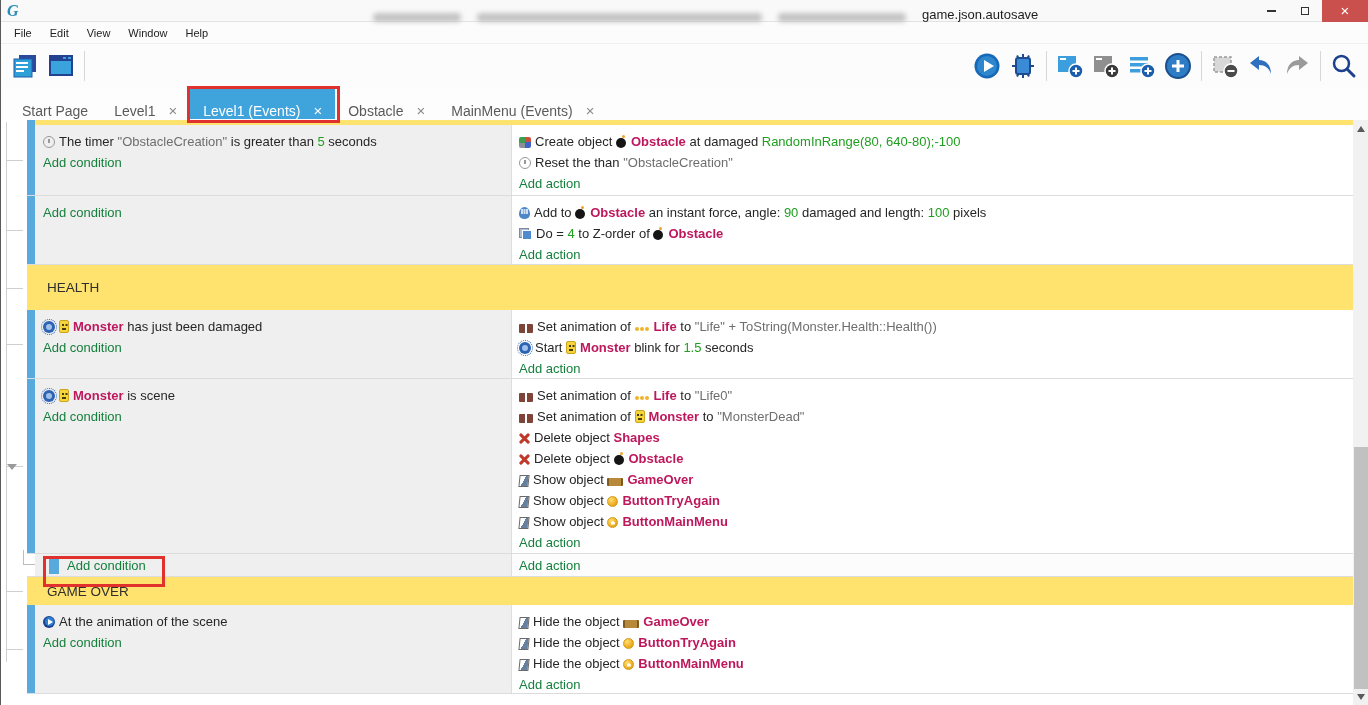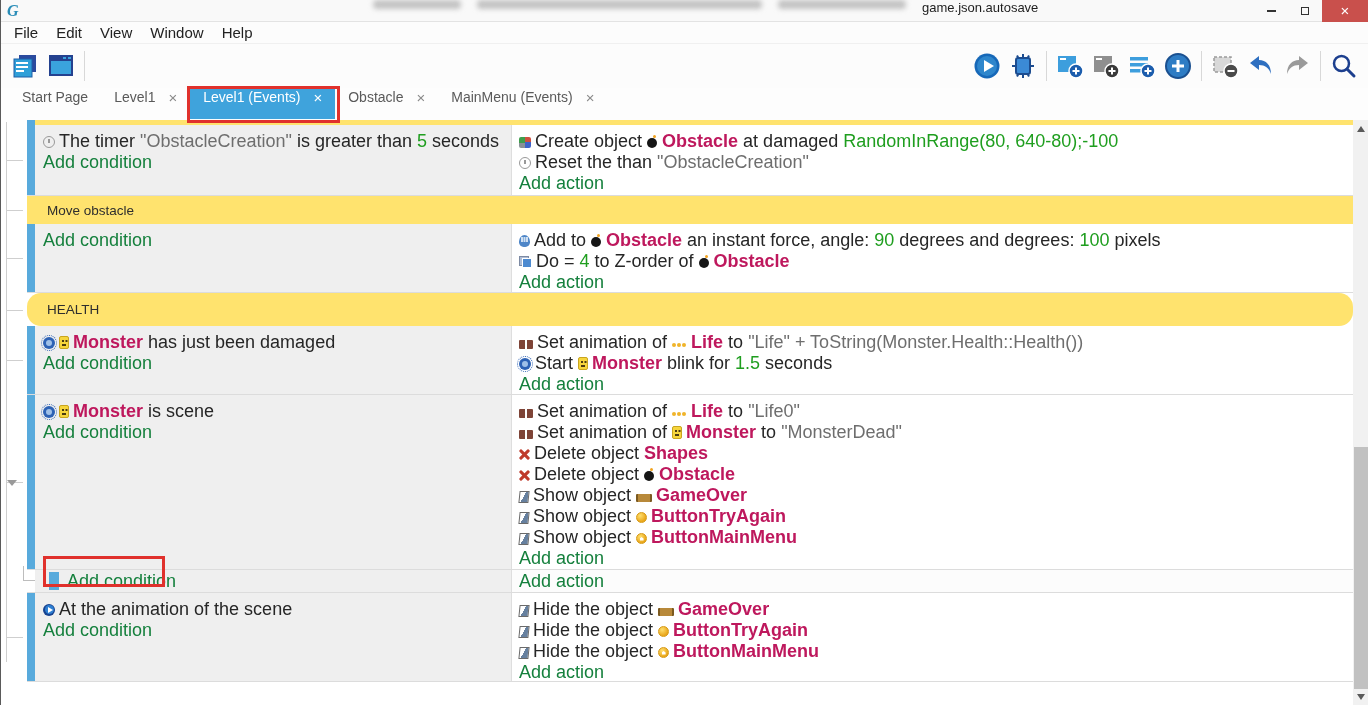--- a/index.html
+++ b/index.html
@@ -2,66 +2,66 @@
 <html><head>
 <meta charset="utf-8">
 <style>
   *{box-sizing:border-box;margin:0;padding:0}
   html,body{width:1368px;height:705px;font-family:"Liberation Sans",sans-serif;background:#fff;overflow:hidden}
   .window{position:relative;width:1368px;height:705px;background:#fff;border-left:1px solid #5a5a5a;overflow:hidden}
 
   
   .titlebar{position:relative;height:22px;background:#f9f9f9;border-bottom:1px solid #e3e3e3;display:flex;align-items:center}
   .logo{margin-left:6px;font-family:"Liberation Serif",serif;font-style:italic;font-weight:bold;font-size:16px;color:#2a8db8;line-height:20px}
-  .title-center{position:absolute;left:372px;top:0;height:22px;display:flex;align-items:flex-start}
+  .title-center{position:absolute;left:372px;top:0;height:22px;display:flex;align-items:flex-end}
   .blur{display:inline-block;height:9px;border-radius:4px;background:#c3c3c3;filter:blur(2.5px);margin-right:16px}
   .b1{width:88px}.b2{width:285px}.b3{width:128px}
   .title-visible{font-size:13px;color:#1d1d1d}
   .win-controls{position:absolute;right:0;top:0;height:22px;display:flex}
   .wc{width:34px;height:22px;display:flex;align-items:center;justify-content:center;cursor:default}
   .glyph-min{width:9px;height:2px;background:#333}
   .glyph-restore{position:relative;width:8px;height:8px;border:1.4px solid #333;background:#f9f9f9}
   .glyph-restore::before{content:'';position:absolute;left:1.5px;top:-4px;width:8px;height:8px;border:1.4px solid #333;z-index:-1}
   .wc-close{width:46px;background:#C9504C;color:#fff;font-size:15px;line-height:22px}
 
   
   .menubar{height:22px;background:#fcfcfc;display:flex;align-items:center;padding-left:4px;border-bottom:1px solid #f0f0f0}
-  .menu-item{font-size:15px;color:#222;padding:0 9px;line-height:22px;cursor:default}
+  .menu-item{font-size:11px;color:#222;padding:0 9px;line-height:22px;cursor:default}
 
   
   .toolbarbar{height:44px;background:#fcfcfc;display:flex;align-items:center;padding:0 6px}
   .tb-btn{display:flex;align-items:center;justify-content:center;width:36px;height:36px}
   .tb-btn svg{display:block}
   .tsep{width:1px;height:30px;background:#d8d8d8;margin:0 5px}
   .tb-spacer{flex:1}
 
   
   .tabbar{height:32px;background:#fdfdfd;display:flex;align-items:center;padding-left:8px}
-  .tab{display:flex;align-items:flex-start;height:30px;padding:0 13px;font-size:14px;color:#5a5a5a;cursor:default}
+  .tab{display:flex;align-items:flex-end;height:30px;padding:0 13px;font-size:14px;color:#5a5a5a;cursor:default}
   .tab-label{white-space:pre}
   .tab-close{margin-left:13px;font-size:15px;color:#8a8a8a}
   .tab.active{background:#3FA3DC;color:#fff}
   .tab.active .tab-close{color:#fff}
 
   
   .sheet{position:absolute;left:0;top:120px;width:1368px;height:585px;background:#fff}
   .gutter-line{position:absolute;left:5px;top:2px;width:1px;height:540px;background:#cfcfcf}
   .rows{position:absolute;left:26px;top:0;width:1326px}
   .row{position:relative;display:flex;width:100%}
   .row::before{content:'';position:absolute;left:-21px;top:50%;width:17px;height:1px;background:#cfcfcf}
   .row.strip::before,.row.subrow::before{display:none}
   .bluebar{width:8px;flex:none;background:#58AADC}
   .row.strip{height:5px}
   .stripfill{flex:1;background:#FFE36E}
   .row.group{height:28px;align-items:center;background:#FFE36E}
   .group-label{font-size:13.5px;color:#2e2e2e;padding-left:12px}
   .row.event{border-bottom:1px solid #dcdcdc}
   .cond-cell{width:477px;flex:none;background:#EFEFEF;padding:6px 8px 0 8px;border-right:1px solid #dedede}
   .act-cell{flex:1;background:#fff;padding:6px 8px 0 7px}
-  .line{height:21px;display:flex;align-items:center;font-size:18px;color:#262626}
+  .line{height:21px;display:flex;align-items:center;font-size:13px;color:#262626}
   .tk{white-space:pre}
   .tk.q{color:#6e6e6e}
   .tk.g{color:#1F9E1F}
   .tk.o{color:#be185d;font-weight:bold}
   .placeholder{color:#15803d}
   .expander{position:absolute;left:-20px;top:50%;margin-top:-2px;width:0;height:0;border-left:5px solid transparent;border-right:5px solid transparent;border-top:6px solid #9a9a9a}
   .row.subrow{height:23px;border-bottom:1px solid #dcdcdc}
   .sub-spacer{width:8px;flex:none;background:#fff}
   .sub-left{width:477px;flex:none;background:#EFEFEF;position:relative;display:flex;align-items:center;padding-left:32px;border-right:1px solid #dedede}
   .sub-right{flex:1;background:#fcfcfc;display:flex;align-items:center;padding-left:7px}
@@ -305,53 +305,49 @@
               <span class="tk g">RandomInRange(80, 640-80);-100</span>
             </div>
             <div class="line">
               <span class="ei timer-icon"></span>
               <span class="tk ">Reset the than </span>
               <span class="tk q">"ObstacleCreation"</span>
             </div>
             <div class="line placeholder">Add action</div>
           </div>
         </div>
-        <div class="row group" style="height: 28px;">
-          <span class="bluebar"></span>
-          <span class="group-label">Move obstacle</span>
-        </div>
         <div class="row event" style="height: 69px;">
           <span class="bluebar"></span>
           <div class="cond-cell">
             <div class="line placeholder">Add condition</div>
           </div>
           <div class="act-cell">
             <div class="line">
               <span class="ei force-icon"></span>
               <span class="tk ">Add to </span>
               <span class="ei bomb-icon"></span>
               <span class="tk o">Obstacle</span>
               <span class="tk "> an instant force, angle: </span>
               <span class="tk g">90</span>
-              <span class="tk "> degrees and degrees: </span>
+              <span class="tk "> damaged and length: </span>
               <span class="tk g">100</span>
               <span class="tk "> pixels</span>
             </div>
             <div class="line">
               <span class="ei zorder-icon"></span>
               <span class="tk ">Do = </span>
               <span class="tk g">4</span>
               <span class="tk "> to Z-order of </span>
               <span class="ei bomb-icon"></span>
               <span class="tk o">Obstacle</span>
             </div>
             <div class="line placeholder">Add action</div>
           </div>
         </div>
-        <div class="row group" style="height: 33px; border-radius: 14px;">
+        <div class="row group" style="height: 45px;">
           <span class="bluebar"></span>
           <span class="group-label">HEALTH</span>
         </div>
         <div class="row event" style="height: 69px;">
           <span class="bluebar"></span>
           <div class="cond-cell">
             <div class="line">
               <span class="ei behavior-gear-icon"></span>
               <span class="ei monster-icon"></span>
               <span class="tk o">Monster</span>
@@ -445,20 +441,24 @@
           <span class="connector"></span>
           <span class="sub-spacer"></span>
           <div class="sub-left">
             <span class="minibar"></span>
             <div class="line placeholder">Add condition</div>
           </div>
           <div class="sub-right">
             <div class="line placeholder">Add action</div>
           </div>
         </div>
+        <div class="row group" style="height: 28px;">
+          <span class="bluebar"></span>
+          <span class="group-label">GAME OVER</span>
+        </div>
         <div class="row event" style="height: 89px;">
           <span class="bluebar"></span>
           <div class="cond-cell">
             <div class="line">
               <span class="ei scene-begin-icon"></span>
               <span class="tk ">At the animation of the scene</span>
             </div>
             <div class="line placeholder">Add condition</div>
           </div>
           <div class="act-cell">

